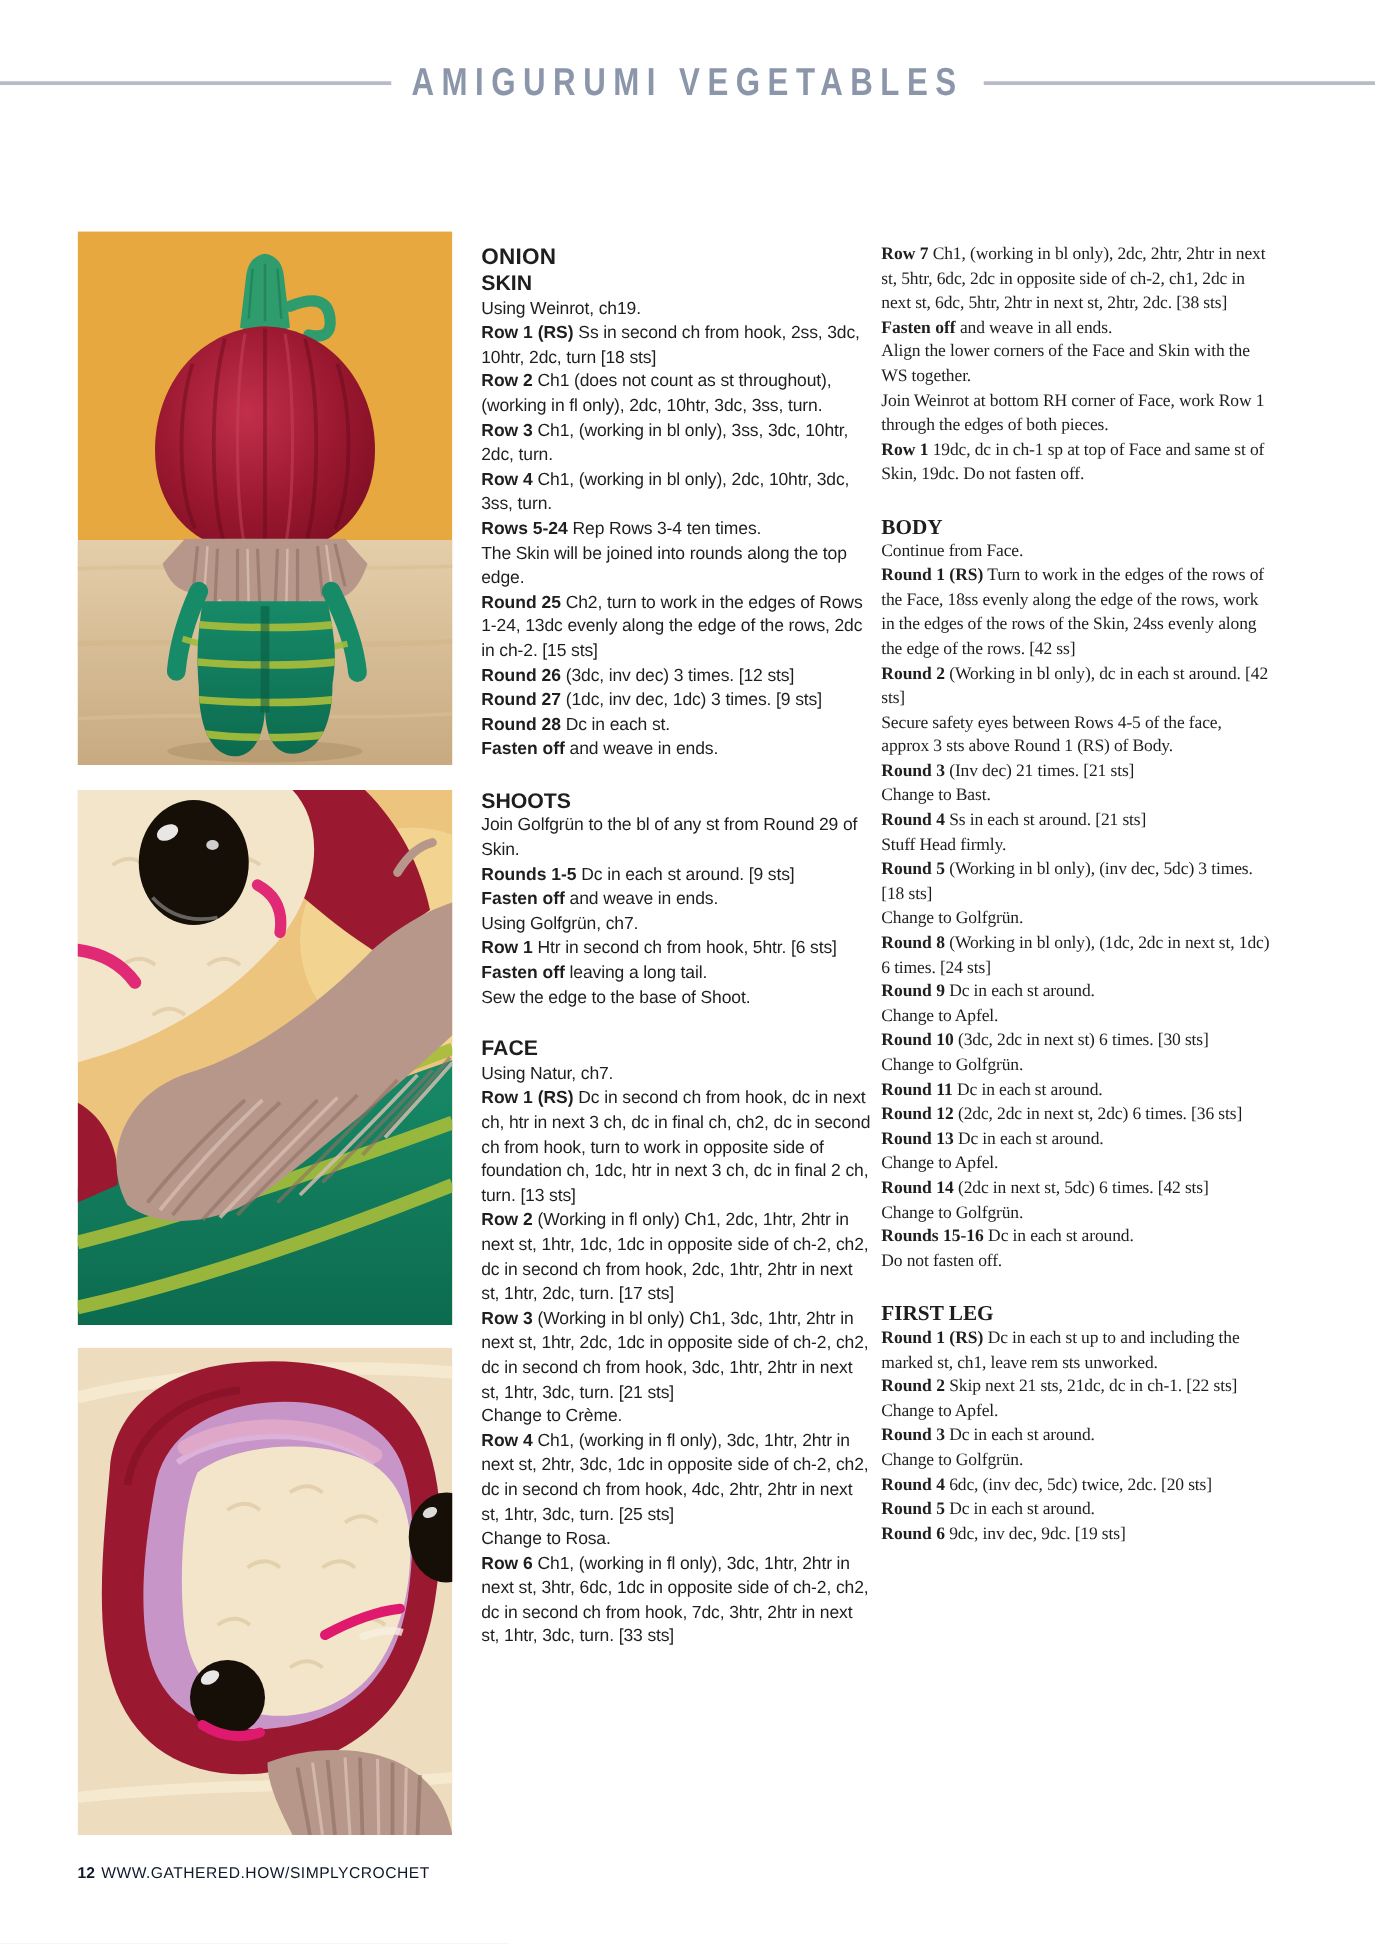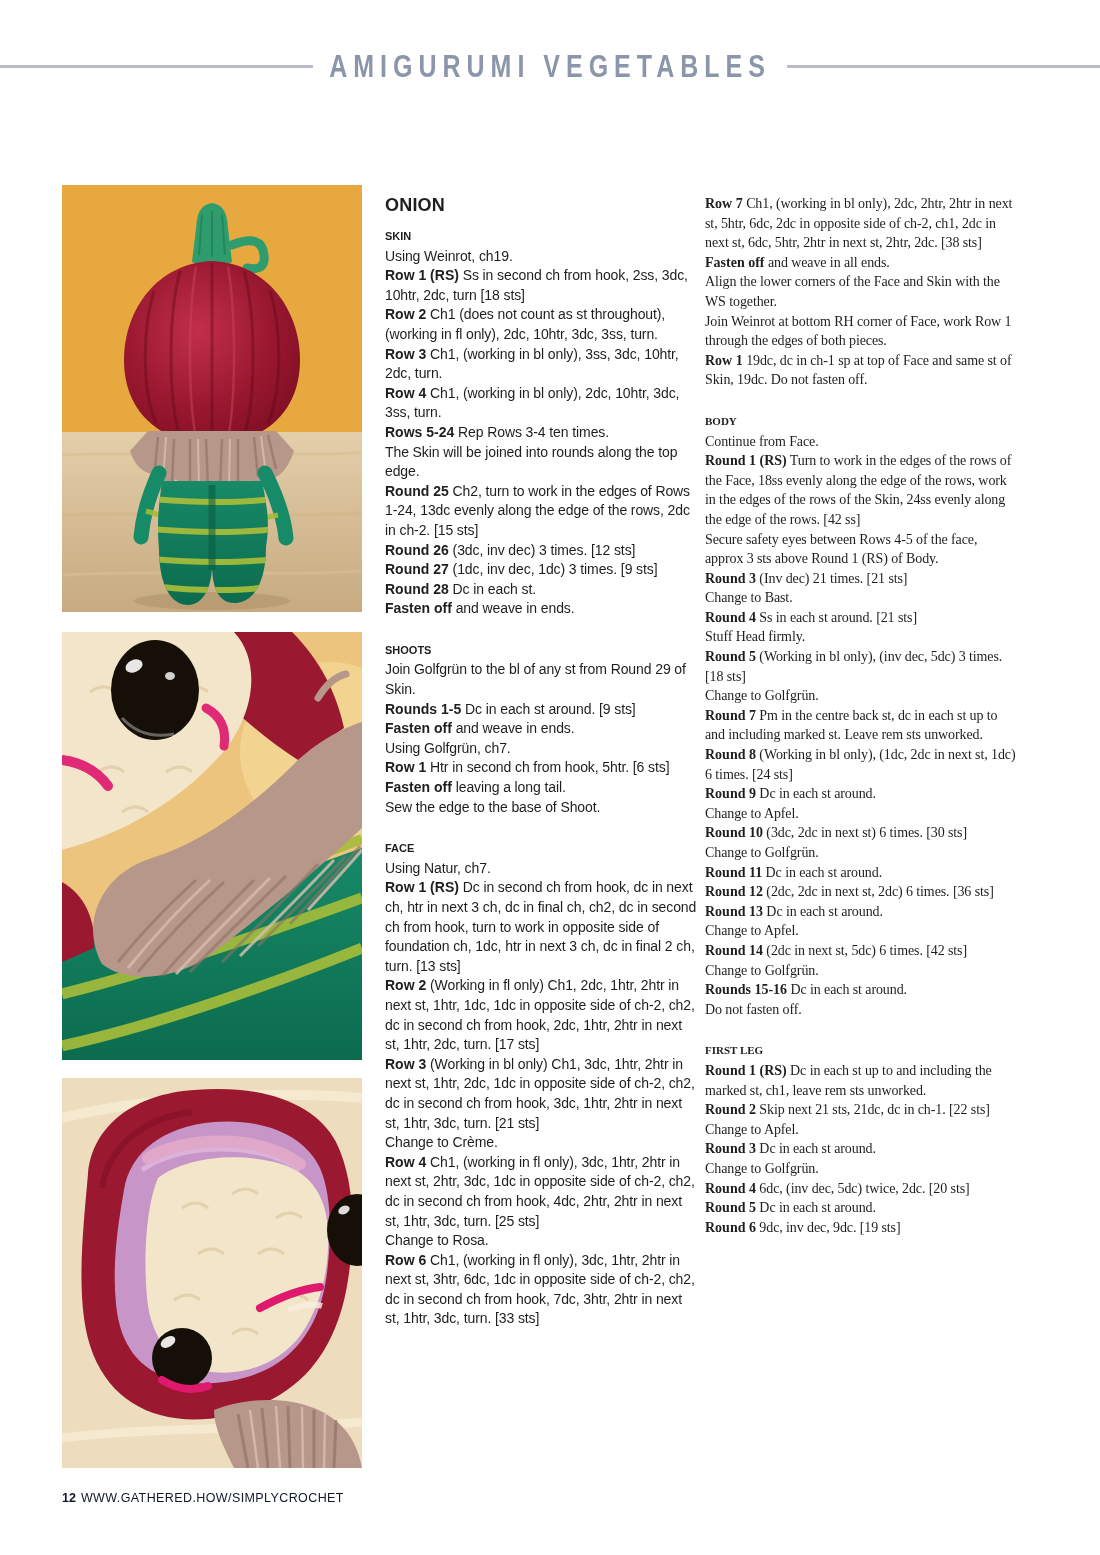--- a/index.html
+++ b/index.html
@@ -21,22 +21,22 @@
   .photo svg { display:block; width:100%; height:100%; }
   #photo1 { top:185px; height:427px; }
   #photo2 { top:632px; height:428px; }
   #photo3 { top:1078px; height:390px; }
   
   .pat-col { position:absolute; top:194px; width:312px; font-size:14px; line-height:19.6px; }
   #col-middle { left:385px; }
   #col-right  { left:705px;font-family:Liberation Serif, serif; }
   .pat-para   { margin:0; letter-spacing:-0.1px; }
   .pat-para strong { letter-spacing:0; }
-  .pat-heading{ margin:0; font-size:11px; line-height:19.6px; font-weight:700; }
-  .pat-title  { margin:0 0 11px 0; font-size:18px; line-height:22px; font-weight:700; letter-spacing:.2px; }
+  .pat-heading{ margin:0; font-size:17px; line-height:19.6px; font-weight:700; }
+  .pat-title  { margin:0 0 1px 0; font-size:18px; line-height:22px; font-weight:700; letter-spacing:.2px; }
   .pat-spacer { height:22px; }
   
   .footer { position:absolute; left:62px; top:1491px; font-size:12.5px; letter-spacing:.4px; color:#0f172a; }
   .footer .pg { font-weight:700; margin-right:5px; letter-spacing:0; }
 </style>
 </head>
 <body>
 
 <div class="page">
 
@@ -248,28 +248,28 @@
   <div class="pat-col" id="col-right">
       <p class="pat-para"><strong>Row 7</strong><span> Ch1, (working in bl only), 2dc, 2htr, 2htr in next st, 5htr, 6dc, 2dc in opposite side of ch-2, ch1, 2dc in next st, 6dc, 5htr, 2htr in next st, 2htr, 2dc. [38 sts]</span></p>
       <p class="pat-para"><strong>Fasten off</strong><span> and weave in all ends.</span></p>
       <p class="pat-para"><span>Align the lower corners of the Face and Skin with the WS together.</span></p>
       <p class="pat-para"><span>Join Weinrot at bottom RH corner of Face, work Row 1 through the edges of both pieces.</span></p>
       <p class="pat-para"><strong>Row 1</strong><span> 19dc, dc in ch-1 sp at top of Face and same st of Skin, 19dc. Do not fasten off.</span></p>
       <div class="pat-spacer"></div>
       <h3 class="pat-heading">BODY</h3>
       <p class="pat-para"><span>Continue from Face.</span></p>
       <p class="pat-para"><strong>Round 1 (RS)</strong><span> Turn to work in the edges of the rows of the Face, 18ss evenly along the edge of the rows, work in the edges of the rows of the Skin, 24ss evenly along the edge of the rows. [42 ss]</span></p>
+      <p class="pat-para"><strong>Round 2</strong><span> (Working in bl only), dc in each st around. [42 sts]</span></p>
       <p class="pat-para"><span>Secure safety eyes between Rows 4-5 of the face, approx 3 sts above Round 1 (RS) of Body.</span></p>
       <p class="pat-para"><strong>Round 3</strong><span> (Inv dec) 21 times. [21 sts]</span></p>
       <p class="pat-para"><span>Change to Bast.</span></p>
       <p class="pat-para"><strong>Round 4</strong><span> Ss in each st around. [21 sts]</span></p>
       <p class="pat-para"><span>Stuff Head firmly.</span></p>
       <p class="pat-para"><strong>Round 5</strong><span> (Working in bl only), (inv dec, 5dc) 3 times. [18 sts]</span></p>
       <p class="pat-para"><span>Change to Golfgrün.</span></p>
-      <p class="pat-para"><strong>Round 7</strong><span> Pm in the centre back st, dc in each st up to and including marked st. Leave rem sts unworked.</span></p>
       <p class="pat-para"><strong>Round 8</strong><span> (Working in bl only), (1dc, 2dc in next st, 1dc) 6 times. [24 sts]</span></p>
       <p class="pat-para"><strong>Round 9</strong><span> Dc in each st around.</span></p>
       <p class="pat-para"><span>Change to Apfel.</span></p>
       <p class="pat-para"><strong>Round 10</strong><span> (3dc, 2dc in next st) 6 times. [30 sts]</span></p>
       <p class="pat-para"><span>Change to Golfgrün.</span></p>
       <p class="pat-para"><strong>Round 11</strong><span> Dc in each st around.</span></p>
       <p class="pat-para"><strong>Round 12</strong><span> (2dc, 2dc in next st, 2dc) 6 times. [36 sts]</span></p>
       <p class="pat-para"><strong>Round 13</strong><span> Dc in each st around.</span></p>
       <p class="pat-para"><span>Change to Apfel.</span></p>
       <p class="pat-para"><strong>Round 14</strong><span> (2dc in next st, 5dc) 6 times. [42 sts]</span></p>

